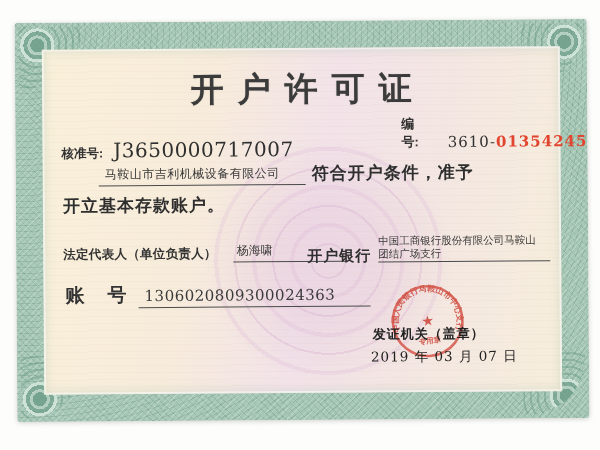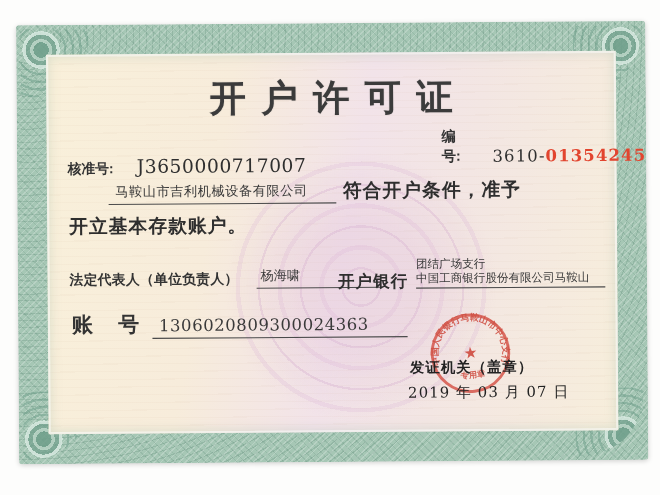--- a/index.html
+++ b/index.html
@@ -55,21 +55,21 @@
     font-size:33px; font-weight:bold; letter-spacing:14px; padding-left:14px;
     color:#3b3b3b; text-shadow:0 0 1px rgba(60,60,60,.4);
   }
 
   .row { position:absolute; display:flex; align-items:flex-end; }
   .lbl { font-weight:bold; color:#333; }
   .serif { font-family:"DejaVu Serif", serif; }
 
   .row-approval { left:46px; top:95px; }
   .row-approval .lbl { font-size:12.5px;margin-top:28px; }
-  .approval-val { font-size:17px; margin-left:21px; letter-spacing:.5px; }
+  .approval-val { font-size:20px; margin-left:10px; letter-spacing:.5px; }
 
   .row-serial { left:386px; top:95px; }
   .row-serial .lbl { font-size:13px; }
   .serial-prefix { font-size:15px; margin-left:22px; letter-spacing:1px; }
   .serial-num { font-size:15px; color:#e2452f; font-weight:bold; letter-spacing:1px; }
 
   .row-review { left:77px; top:138px; height:26px; }
   .big { font-size:17px; font-weight:bold; letter-spacing:1px; color:#2e2e2e; }
   .company-line {
     display:inline-block; width:207px; margin:0 6px;
@@ -145,22 +145,22 @@
 
     <div class="line2 big">开立基本存款账户。</div>
 
     <div class="row row-rep">
       <span class="lbl rep-lbl">法定代表人（单位负责人）</span>
       <span class="rep-line">杨海啸</span>
     </div>
 
     <div class="bank-lbl">开户银行</div>
     <div class="bank-name">
+      <div>中国工商银行股份有限公司马鞍山</div>
       <div>团结广场支行</div>
-      <div>中国工商银行股份有限公司马鞍山</div>
     </div>
 
     <div class="row row-acct">
       <span class="lbl acct-lbl">账　号</span>
       <span class="acct-line serif">1306020809300024363</span>
     </div>
 
     <div class="seal">
       <svg viewBox="0 0 100 100" aria-hidden="true">
         <defs>

